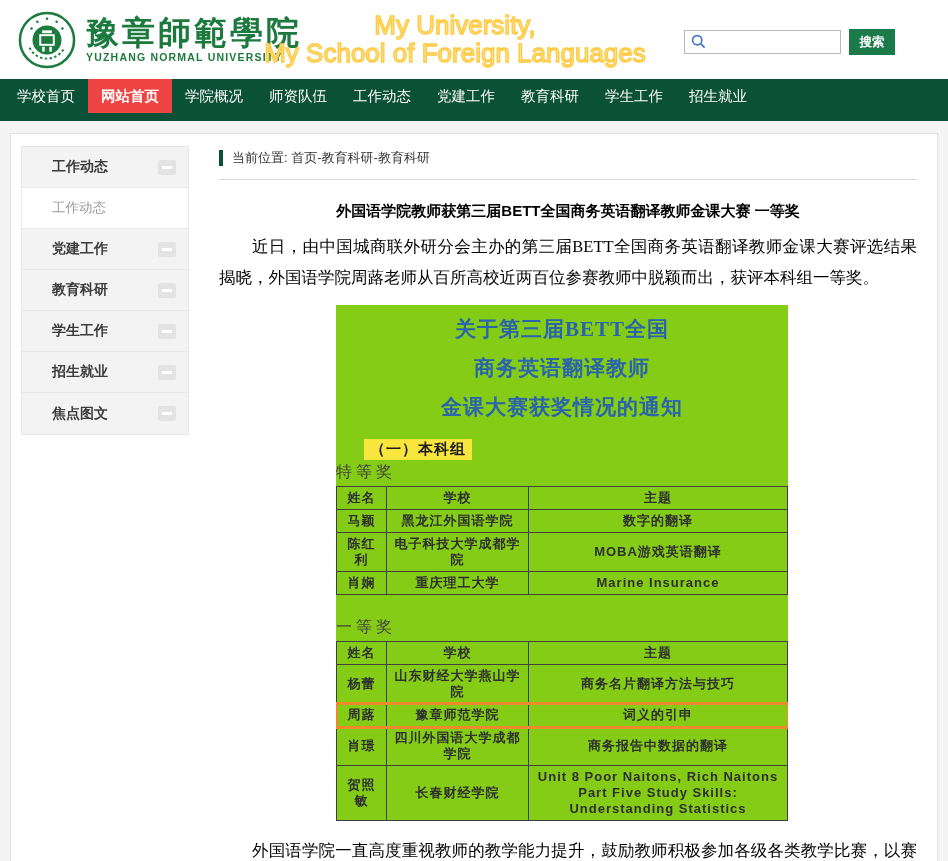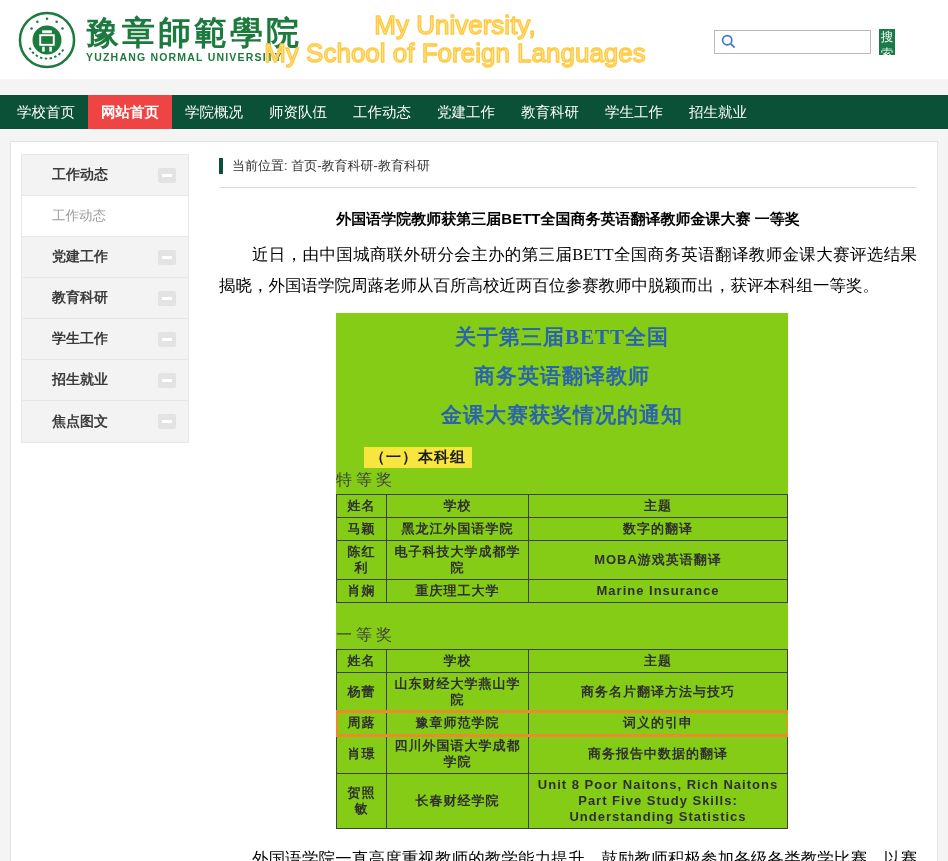--- a/index.html
+++ b/index.html
@@ -62,30 +62,31 @@
     width: 157px; height: 24px;
     border: 1px solid #b9b9b9;
     padding: 0 4px 0 28px;
     font-size: 13px;
     outline: none;
     background: #fff;
   }
   .search-box .mag { position: absolute; left: 7px; top: 4px; }
   .search-btn {
     margin-left: 8px;
-    width: 16px; height: 26px;
+    width: 46px; height: 26px;
     background: #1b7a4a;
     color: #fff;
     border: none;
     font-size: 12.5px;
     cursor: pointer;
-  }
-
-  
-  .main-nav { height: 34px; background: #0a5137; margin-top: 16px; }
+    font-weight: bold;
+  }
+
+  
+  .main-nav { height: 42px; background: #0a5137; }
   .main-nav ul { list-style: none; display: flex; padding-left: 4px; }
   .main-nav li {
     height: 34px; line-height: 34px;
     padding: 0 13px;
     color: #ffffff;
     font-size: 14.5px;
     cursor: pointer;
     white-space: nowrap;
   }
   .main-nav li.active { background: #ef4444; font-weight: bold; }

